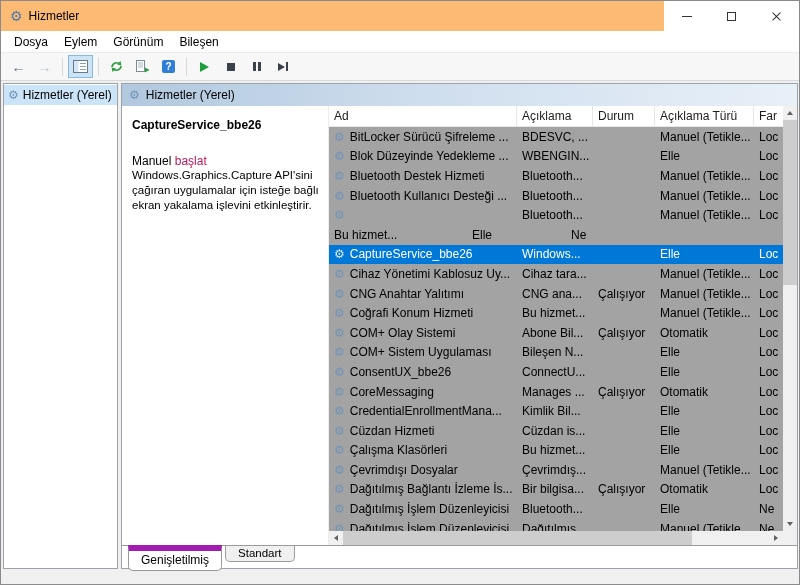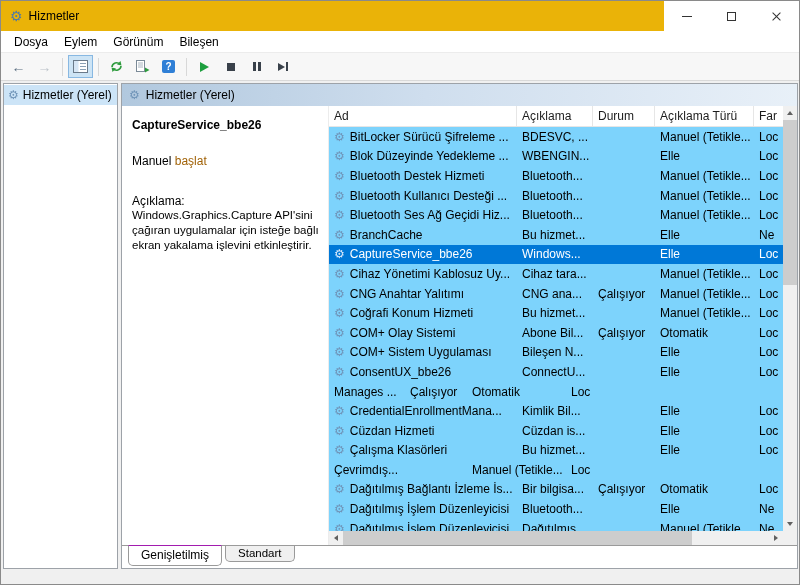--- a/index.html
+++ b/index.html
@@ -12,21 +12,21 @@
   }
   .window {
     width:800px; height:585px;
     border:1px solid #8a8a8a;
     display:flex; flex-direction:column;
     background:#f0f0f0;
     overflow:hidden;
   }
 
   
-  .titlebar { height:30px; flex:none; background:#eab308; display:flex; align-items:center; }
+  .titlebar { height:30px; flex:none; background:#fdba74; display:flex; align-items:center; }
   .app-icon { margin:0 6px 0 9px; font-size:14px; line-height:1; color:#4e7aa6; }
   .app-icon::before { content:"\2699"; }
   .window-title { font-size:12px; }
   .win-controls { margin-left:auto; display:flex; height:100%; }
   .win-btn { width:45px; height:100%; display:flex; align-items:center; justify-content:center; background:#fff; border:none; cursor:default; }
   .glyph-min { width:10px; height:1px; background:#333; display:block; }
   .glyph-max { width:9px; height:9px; border:1px solid #333; display:block; }
   .glyph-close { position:relative; width:11px; height:11px; display:block; }
   .glyph-close::before,.glyph-close::after { content:""; position:absolute; left:5px; top:0; width:1px; height:11px; background:#333; }
   .glyph-close::before { transform:rotate(45deg); }
@@ -62,32 +62,32 @@
 
   .right-panel { flex:1; min-width:0; border:1px solid #9da2a8; background:#fff; display:flex; flex-direction:column; }
   .pane-header { height:22px; flex:none; background:linear-gradient(90deg,#b1c8de 0%,#cfdeee 45%,#e8f0f8 100%); display:flex; align-items:center; gap:6px; padding-left:7px; }
 
   .content { flex:1; min-height:0; display:flex; }
 
   
   .extended { width:206px; flex:none; padding:12px 6px 0 10px; overflow:hidden; }
   .ext-title { font-weight:bold; font-size:12px; }
   .ext-action { margin-top:22px; }
-  .link { color:#a16207; cursor:pointer; }
+  .link { color:#be185d; cursor:pointer; }
   .ext-desc-label { margin-top:26px; }
   .ext-desc { line-height:1.32; font-size:11.5px; }
 
   
   .list-area { flex:1; min-width:0; display:flex; flex-direction:column; border-left:1px solid #ececec; }
   .list-main { flex:1; min-height:0; display:flex; }
   .list-cols { flex:1; min-width:0; display:flex; flex-direction:column; overflow:hidden; }
   .list-header { height:21px; flex:none; display:flex; border-bottom:1px solid #e6e6e6; color:#1c1c1c; overflow:hidden; }
   .hcell { flex:none; border-right:1px solid #e6e6e6; padding:3px 16px 0 5px; white-space:nowrap; overflow:hidden; }
   .c1 { width:188px; } .c2 { width:76px; } .c3 { width:62px; } .c4 { width:99px; } .c5 { width:50px; }
-  .list-body { flex:1; overflow:hidden; background:#7dd3fc; }
+  .list-body { flex:1; overflow:hidden; background:#a3a3a3; }
   .row { height:19.6px; display:flex; align-items:center; white-space:nowrap; overflow:hidden; }
   .cell { flex:none; height:100%; display:flex; align-items:center; overflow:hidden; padding-left:5px; }
   .cell .txt { overflow:hidden; white-space:nowrap; }
   .cell .gear { margin-right:5px; flex:none; }
   .row.selected { background:#0078d7; color:#fff; }
   .row.selected .gear::before { color:#dbeafc; }
 
   
   .vscroll { width:14px; flex:none; background:#f0f0f0; display:flex; flex-direction:column; }
   .vs-btn { height:14px; flex:none; display:flex; align-items:center; justify-content:center; }
@@ -100,21 +100,21 @@
   .hs-thumb { position:absolute; top:0; bottom:0; left:0; width:82%; background:#cdcdcd; }
   .corner { width:14px; flex:none; background:#f0f0f0; }
   .tri-up    { width:0; height:0; border-left:3.5px solid transparent; border-right:3.5px solid transparent; border-bottom:4.5px solid #606060; }
   .tri-down  { width:0; height:0; border-left:3.5px solid transparent; border-right:3.5px solid transparent; border-top:4.5px solid #606060; }
   .tri-left  { width:0; height:0; border-top:3.5px solid transparent; border-bottom:3.5px solid transparent; border-right:4.5px solid #606060; }
   .tri-right { width:0; height:0; border-top:3.5px solid transparent; border-bottom:3.5px solid transparent; border-left:4.5px solid #606060; }
 
   
   .tabbar { height:23px; flex:none; background:#fff; border-top:1px solid #9a9a9a; display:flex; align-items:flex-start; padding-left:6px; }
   .tab { flex:none; border:1px solid #9a9a9a; border-top:none; border-radius:0 0 5px 5px; padding:2px 12px 3px; margin-right:3px; background:#f0f0f0; position:relative; }
-  .tab.active { background:#fff; margin-top:-1px; border-top:1px solid #a21caf; z-index:1; }
+  .tab.active { background:#fff; margin-top:-1px; border-top:6px solid #a21caf; z-index:1; }
   .tab:not(.active) { margin-top:0; font-size:11.5px; padding-top:1px; padding-bottom:2px; }
 
   .bottom-strip { height:15px; flex:none; background:#f0f0f0; }
 </style>
 </head>
 <body>
 
 <div class="window">
 
   <div class="titlebar">
@@ -217,21 +217,20 @@
       </div>
 
       <div class="content">
 
         <div class="extended">
           <div class="ext-title">CaptureService_bbe26</div>
           <div class="ext-action">
             <span>Manuel</span>
             <span class="link">başlat</span>
           </div>
-          <div class="ext-desc-label">Açıklama:</div>
           <div class="ext-desc">Windows.Graphics.Capture API'sini çağıran uygulamalar için isteğe bağlı ekran yakalama işlevini etkinleştirir.</div>
         </div>
 
         <div class="list-area">
           <div class="list-main">
             <div class="list-cols">
               <div class="list-header">
                 <div class="hcell c1">Ad</div>
                 <div class="hcell c2">Açıklama</div>
                 <div class="hcell c3">Durum</div>
@@ -280,33 +279,28 @@
                     </span>
                     <span class="cell c2">Bluetooth...</span>
                     <span class="cell c3"></span>
                     <span class="cell c4">Manuel (Tetikle...</span>
                     <span class="cell c5">Loc</span>
                   </div>
 
                   <div class="row">
                     <span class="cell c1">
                       <i class="gear"></i>
-                      <span class="txt">Bluetooth Ses Ağ Geçidi Hiz...</span>
                     </span>
                     <span class="cell c2">Bluetooth...</span>
                     <span class="cell c3"></span>
                     <span class="cell c4">Manuel (Tetikle...</span>
                     <span class="cell c5">Loc</span>
                   </div>
 
                   <div class="row">
-                    <span class="cell c1">
-                      <i class="gear"></i>
-                      <span class="txt">BranchCache</span>
-                    </span>
                     <span class="cell c2">Bu hizmet...</span>
                     <span class="cell c3"></span>
                     <span class="cell c4">Elle</span>
                     <span class="cell c5">Ne</span>
                   </div>
 
                   <div class="row selected">
                     <span class="cell c1">
                       <i class="gear"></i>
                       <span class="txt">CaptureService_bbe26</span>
@@ -377,20 +371,24 @@
                       <i class="gear"></i>
                       <span class="txt">ConsentUX_bbe26</span>
                     </span>
                     <span class="cell c2">ConnectU...</span>
                     <span class="cell c3"></span>
                     <span class="cell c4">Elle</span>
                     <span class="cell c5">Loc</span>
                   </div>
 
                   <div class="row">
+                    <span class="cell c1">
+                      <i class="gear"></i>
+                      <span class="txt">CoreMessaging</span>
+                    </span>
                     <span class="cell c2">Manages ...</span>
                     <span class="cell c3">Çalışıyor</span>
                     <span class="cell c4">Otomatik</span>
                     <span class="cell c5">Loc</span>
                   </div>
 
                   <div class="row">
                     <span class="cell c1">
                       <i class="gear"></i>
                       <span class="txt">CredentialEnrollmentMana...</span>
@@ -417,20 +415,24 @@
                       <i class="gear"></i>
                       <span class="txt">Çalışma Klasörleri</span>
                     </span>
                     <span class="cell c2">Bu hizmet...</span>
                     <span class="cell c3"></span>
                     <span class="cell c4">Elle</span>
                     <span class="cell c5">Loc</span>
                   </div>
 
                   <div class="row">
+                    <span class="cell c1">
+                      <i class="gear"></i>
+                      <span class="txt">Çevrimdışı Dosyalar</span>
+                    </span>
                     <span class="cell c2">Çevrimdış...</span>
                     <span class="cell c3"></span>
                     <span class="cell c4">Manuel (Tetikle...</span>
                     <span class="cell c5">Loc</span>
                   </div>
 
                   <div class="row">
                     <span class="cell c1">
                       <i class="gear"></i>
                       <span class="txt">Dağıtılmış Bağlantı İzleme İs...</span>

